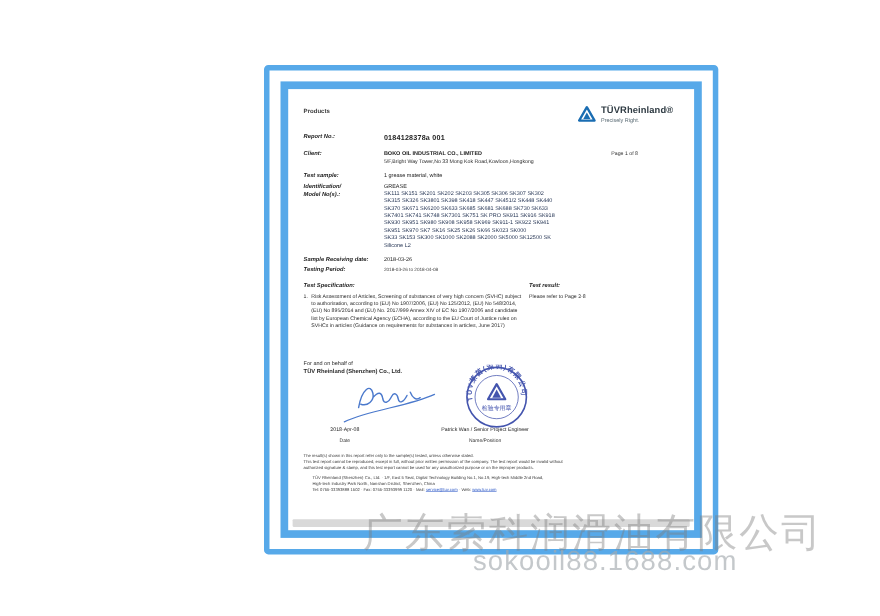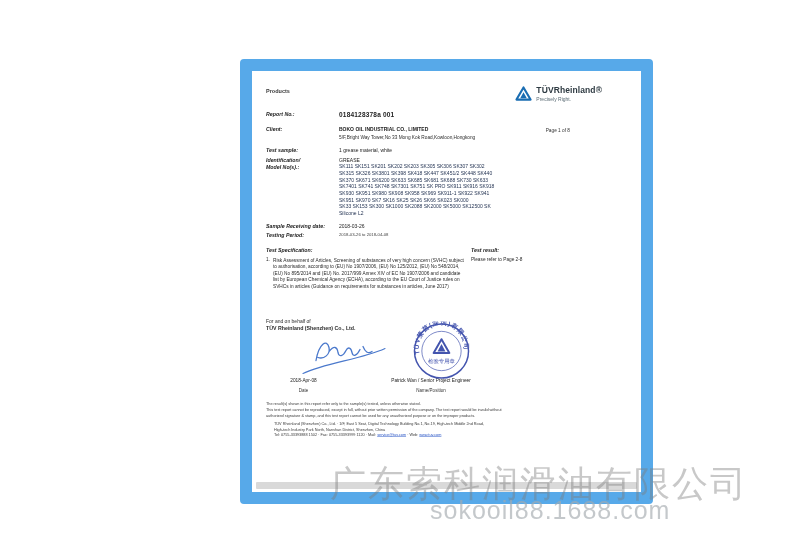--- a/index.html
+++ b/index.html
@@ -1,21 +1,21 @@
 <!DOCTYPE html>
 <html><head>
 <meta charset="utf-8">
 <style>
   html,body{margin:0;padding:0;width:800px;height:560px;background:#ffffff;overflow:hidden;
     font-family:"Liberation Sans",sans-serif;}
   .stage{position:relative;width:800px;height:560px;background:#fff;}
 
   
   .cert-frame{position:absolute;left:240px;top:59px;width:413px;height:445px;
-    border:5px solid #57a9e9;border-radius:4px;background:#fff;box-sizing:border-box;padding:0;}
+    border:5px solid #57a9e9;border-radius:4px;background:#fff;box-sizing:border-box;padding:10px;}
   .cert-inner{width:100%;height:100%;box-sizing:border-box;border:7px solid #57a9e9;
     background:#fff;position:relative;overflow:hidden;}
   .page-shadow{position:absolute;left:4px;right:4px;bottom:3px;height:7px;background:#d9d9d9;border-radius:1px;}
 
   
   .doc2x{position:absolute;left:0;top:0;width:756px;height:830px;transform:scale(0.5);
     transform-origin:0 0;box-sizing:border-box;padding:34px 44px 0 28px;color:#2b2b2b;}
 
   .products{font-size:11px;color:#3a3a3a;font-weight:600;margin-bottom:34px;}
 

